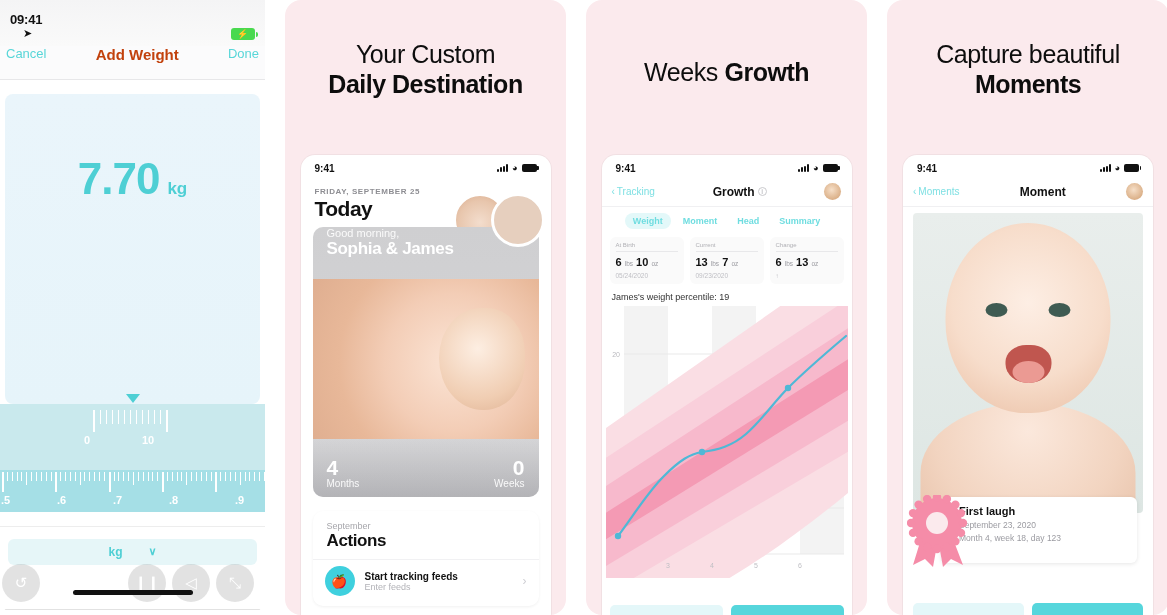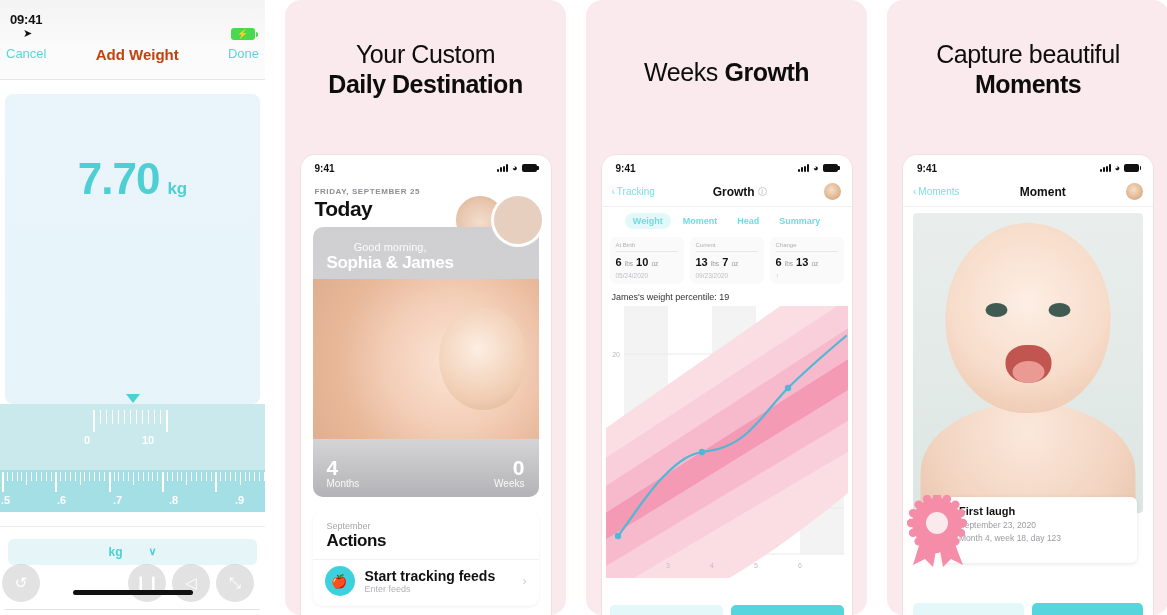--- a/index.html
+++ b/index.html
@@ -161,21 +161,21 @@
     width:54px; height:54px; border-radius:50%;
     border:3px solid #fff; background:#e9ddd6; overflow:hidden; position:relative;
   }
   .av.second { margin-left:-16px; z-index:2; background:#e6cfbe; }
   .av-baby{ background: radial-gradient(circle at 50% 55%, #f3ddcd 0%, #e8c6ad 60%, #d9ab8c 100%); }
   .av-mom { background: radial-gradient(circle at 40% 45%, #f6dfc8 0%, #e3b98f 45%, #cf9c6d 100%); }
   .p2-hero {
     margin: 0 12px; height:270px; border-radius:10px; overflow:hidden; position:relative;
     background: linear-gradient(#cfcfd1, #d6d6d8);
   }
-  .p2-greet { position:absolute; top:14px; left:14px; color:#fff;text-align:center; }
+  .p2-greet { position:absolute; top:0; left:14px; color:#fff; }
   .p2-greet .g1 { font-size:11px; opacity:.9; }
   .p2-greet .g2 { font-size:17px; font-weight:bold; letter-spacing:-0.3px; }
   .p2-photo {
     position:absolute; top:52px; left:0; right:0; height:160px;
     background:
       radial-gradient(circle at 62% 52%, #fbe4d5 0%, #f3cdb6 42%, #e8b899 70%, #dfae90 100%),
       linear-gradient(#efe3dd,#e4d4cc);
   }
   .p2-photo::after{
     content:""; position:absolute; right:6%; top:18%; width:38%; height:64%;
@@ -190,21 +190,21 @@
   .p2-stat.right { right:14px; text-align:right; }
   .p2-actions {
     margin: 14px 12px 0; background:#fff; border-radius:10px; padding:10px 0 0;
     box-shadow: 0 1px 3px rgba(0,0,0,.06);
   }
   .p2-act-sub { padding:0 14px; font-size:9px; color:#a6a6ab; }
   .p2-act-tit { padding:0 14px 8px; font-size:17px; font-weight:bold; color:#111; letter-spacing:-0.4px; }
   .p2-row { display:flex; align-items:center; padding:6px 12px 10px; gap:10px; border-top:1px solid #f1f1f3; }
   .p2-row-ic { width:30px; height:30px; border-radius:50%; background:#3fd0de; display:flex; align-items:center; justify-content:center; color:#fff; font-size:13px; }
   .p2-row-txt { flex:1; }
-  .p2-row-t { font-size:14px; font-weight:bold; color:#111; }
+  .p2-row-t { font-size:10px; font-weight:bold; color:#111; }
   .p2-row-s { font-size:9px; color:#b3b3b8; }
   .p2-row-ch { color:#cfcfd4; font-size:12px; }
 
   
   .p3-nav { display:flex; align-items:center; justify-content:space-between; padding:2px 10px 6px; border-bottom:1px solid #f0f0f2; }
   .p3-back { font-size:10px; color:#7fe0e3; display:flex; align-items:center; gap:2px; }
   .p3-navtitle { font-size:12px; font-weight:bold; color:#111; display:flex; align-items:center; gap:3px; }
   .p3-info { width:9px; height:9px; border-radius:50%; border:1px solid #c9c9cd; color:#c9c9cd; font-size:7px; display:flex; align-items:center; justify-content:center; }
   .p3-avatar { width:17px; height:17px; border-radius:50%; background: radial-gradient(circle at 45% 40%, #f6dfc8, #cf9c6d); }
   .p3-tabs { display:flex; align-items:center; justify-content:center; gap:4px; padding:6px 8px 8px; }

